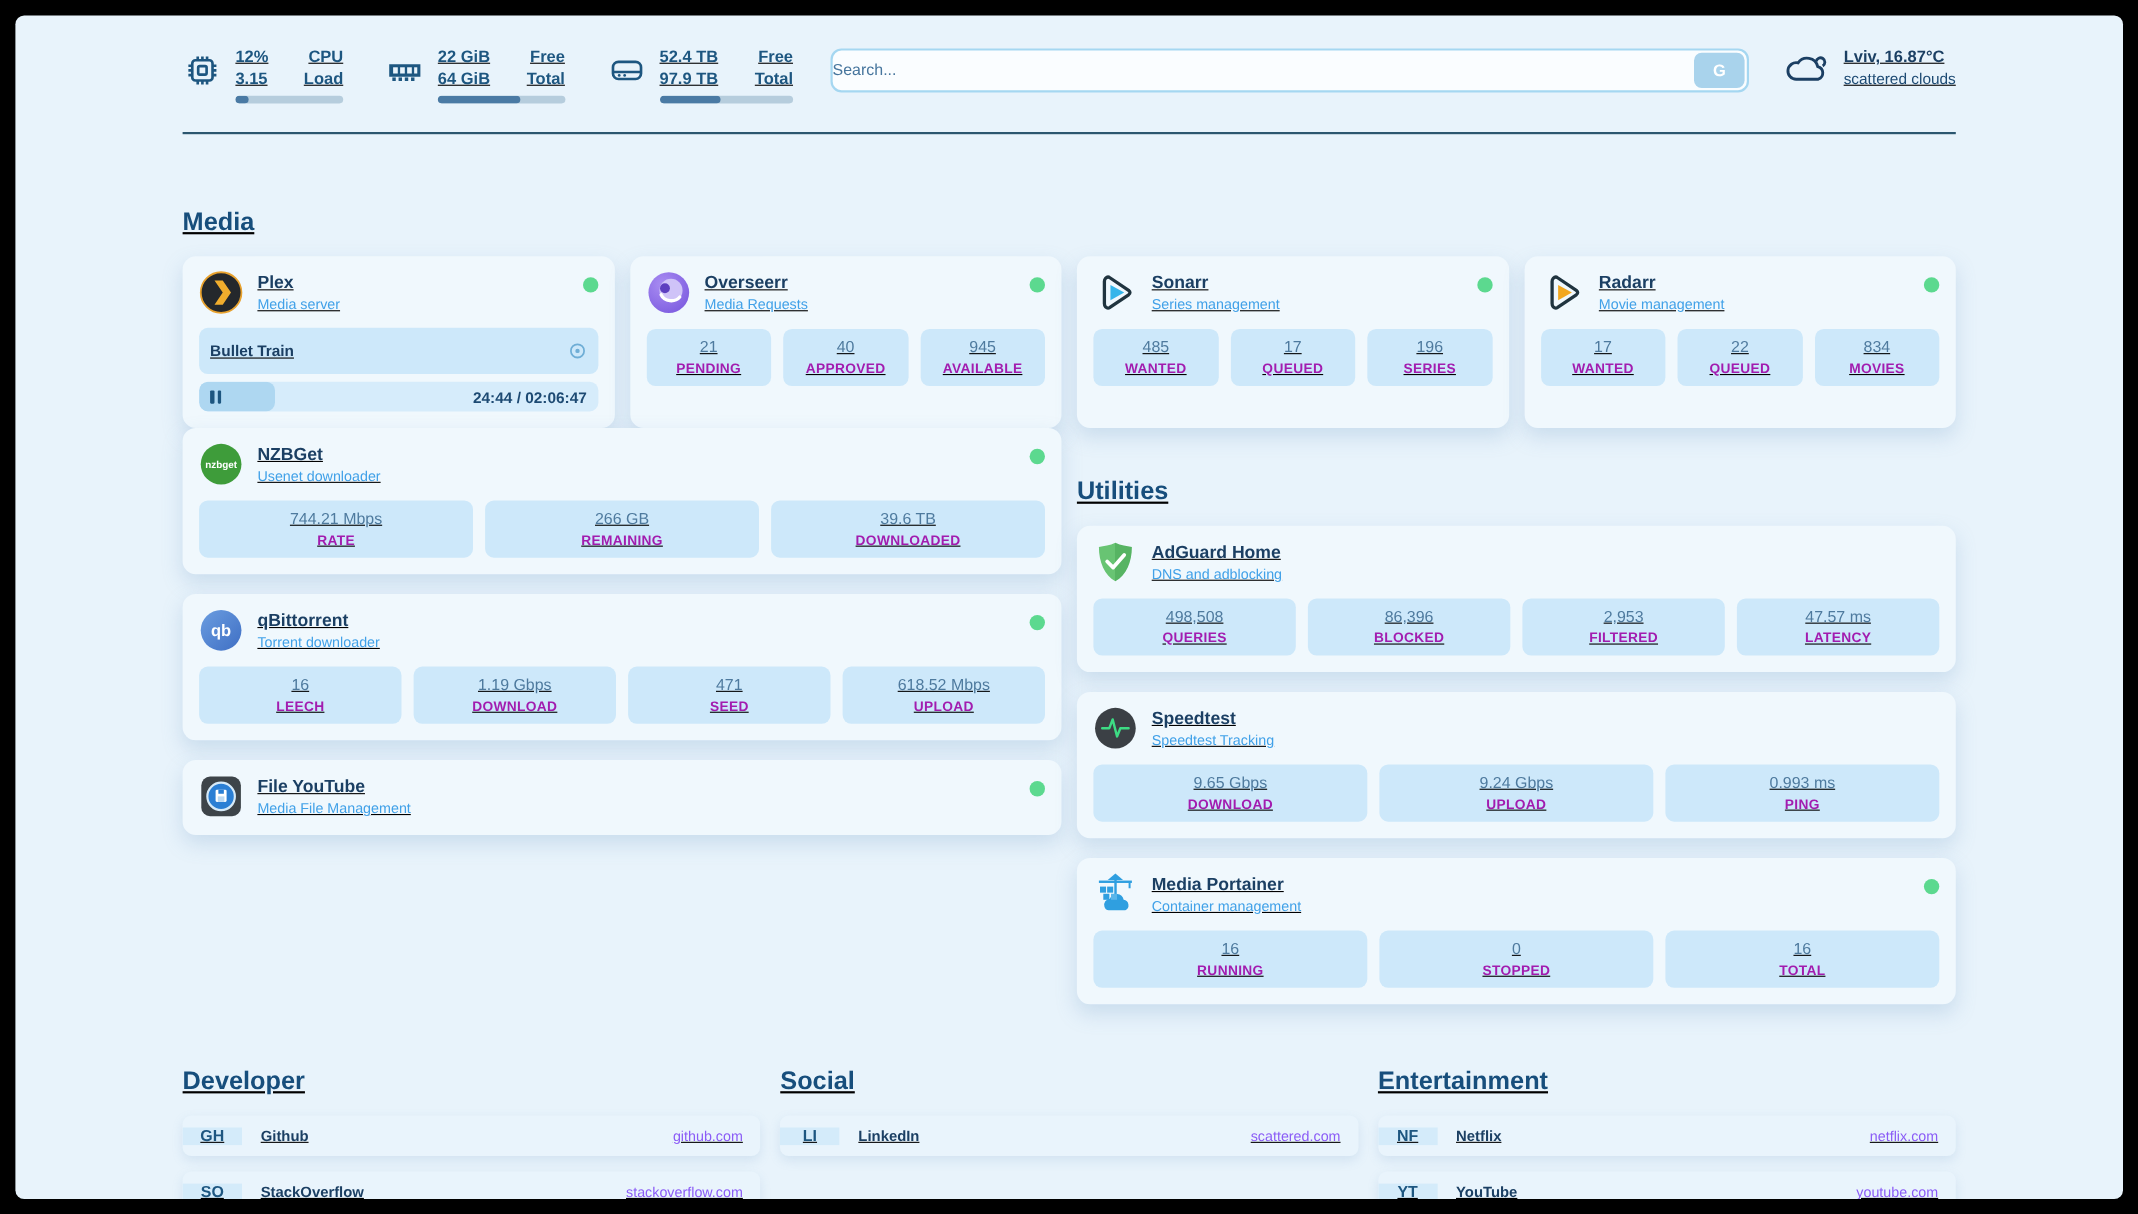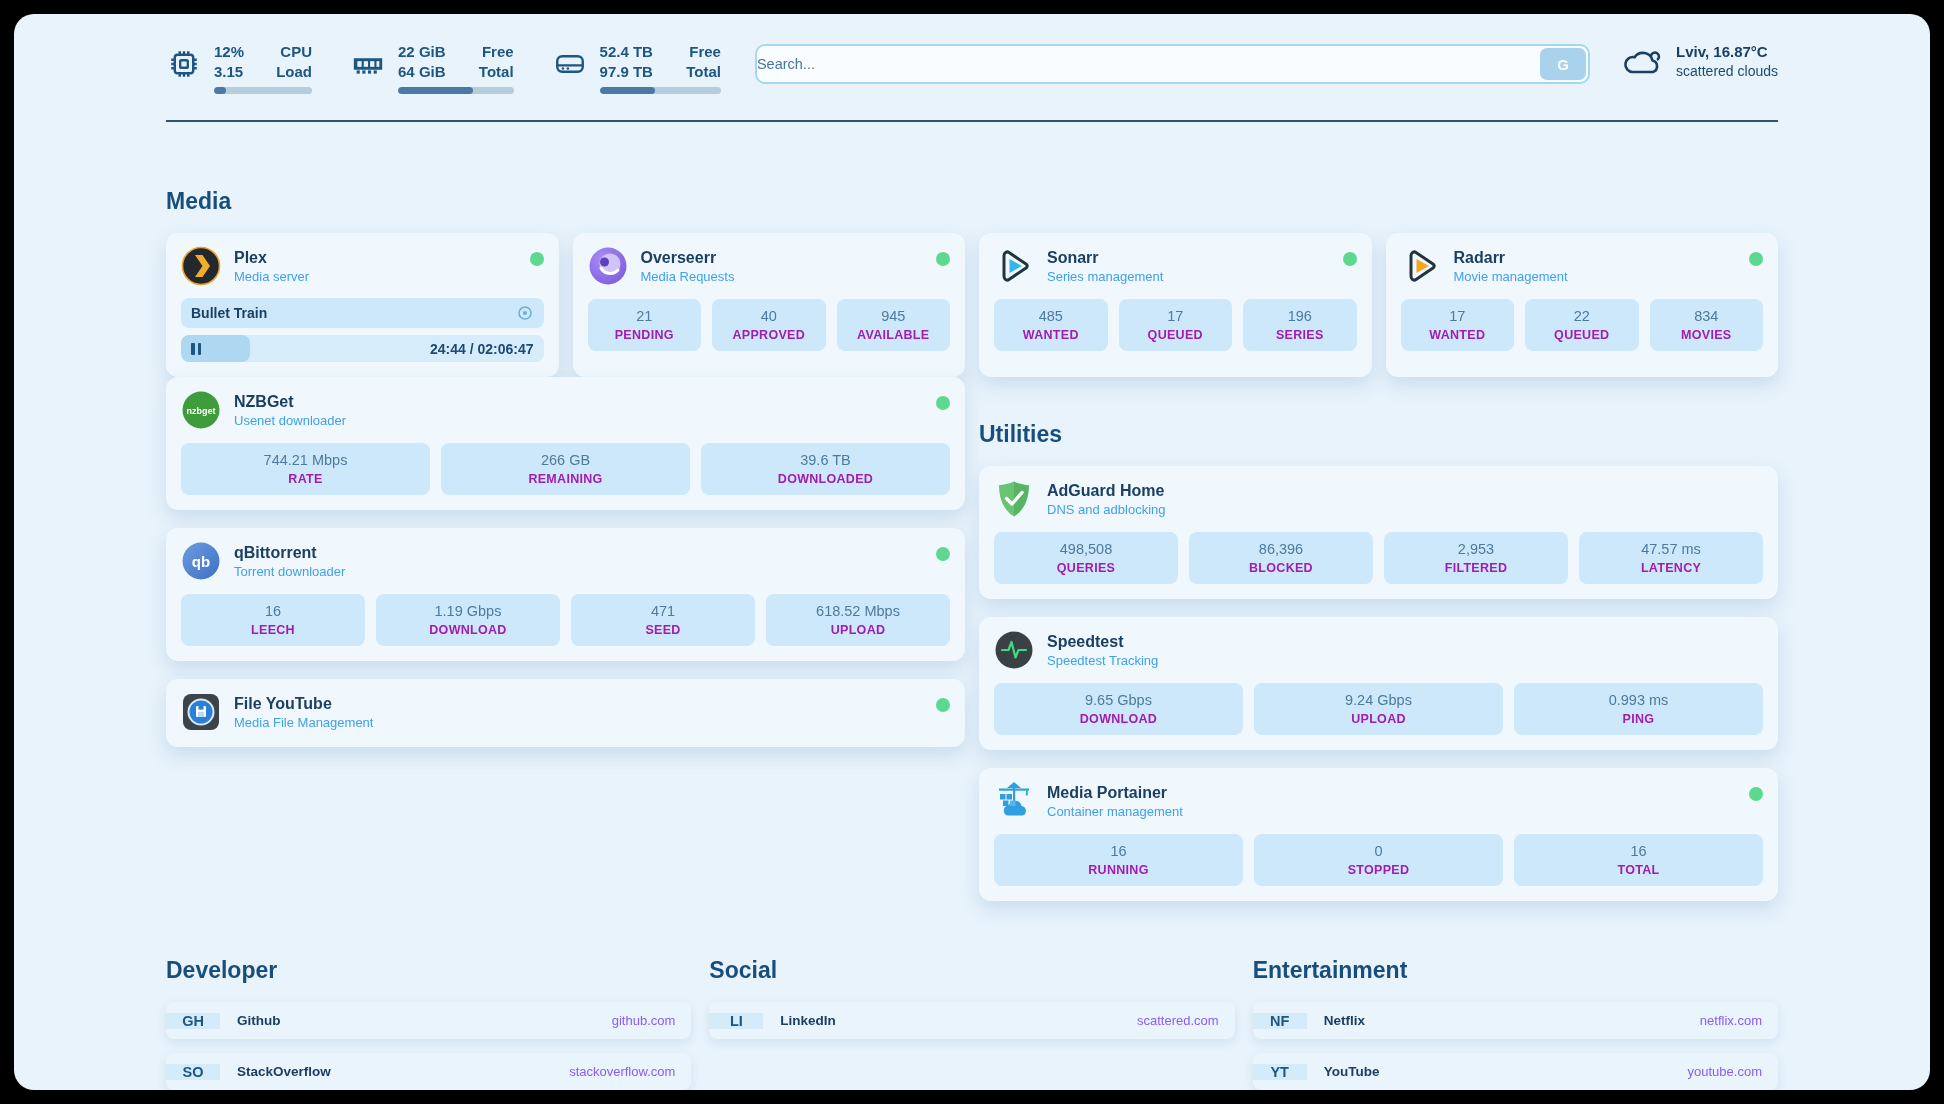--- a/index.html
+++ b/index.html
@@ -1,19 +1,19 @@
 <!DOCTYPE html>
 <html><head>
 <meta charset="utf-8">
 <style>
   * { margin:0; padding:0; box-sizing:border-box; }
   html,body { width:1944px; height:1104px; background:#000; font-family:"Liberation Sans", sans-serif; }
   #stage { position:relative; width:1944px; height:1104px; background:#000; overflow:hidden; }
   .panel { position:absolute; left:14px; top:14px; width:1916px; height:1076px;
-           background:#e8f3fb; border-radius:20px; overflow:hidden; }
+           background:#e8f3fb; border-radius:8px; overflow:hidden;text-decoration:underline; }
   .content { width:1612px; margin:0 auto; }
 
   
   .header { display:flex; align-items:flex-start; padding-top:28px; }
   .hstats { display:flex; gap:38px; }
   .hstat { display:flex; gap:12px; align-items:flex-start; }
   .hstat-icon { width:36px; height:44px; display:flex; align-items:center; justify-content:center; }
   .hstat-body { display:flex; flex-direction:column; }
   .hstat-rows { display:flex; gap:26px; }
   .hstat-col { display:flex; flex-direction:column; }
@@ -59,21 +59,21 @@
   .dot { width:14px; height:14px; border-radius:50%; background:#5cd98f; align-self:flex-start; margin-top:6px; }
 
   .stat-row { display:grid; gap:11px; margin-top:13px; }
   .cols3 { grid-template-columns:repeat(3,1fr); }
   .cols4 { grid-template-columns:repeat(4,1fr); }
   .stat-box { background:#cde8fa; border-radius:8px; text-align:center; padding:8px 4px 9px; }
   .stat-value { font-size:14.5px; color:#4e7a9e; line-height:18px; }
   .stat-label { font-size:12.5px; font-weight:700; color:#a21caf; margin-top:3px; letter-spacing:.3px; }
 
   
-  .np-row { margin-top:12px; background:#cde8fa; border-radius:8px; height:30px;
+  .np-row { margin-top:12px; background:#cde8fa; border-radius:8px; height:42px;
             display:flex; align-items:center; padding:12px 10px; }
   .np-title { flex:1; font-size:14px; font-weight:700; color:#1b3f63; }
   .pp-row { margin-top:7px; position:relative; background:#d6ecfb; border-radius:8px; height:27px;
             display:flex; align-items:center; overflow:hidden; }
   .pp-fill { position:absolute; left:0; top:0; bottom:0; background:#aed7f1; border-radius:8px; }
   .pp-pause { position:relative; display:flex; gap:3px; margin-left:10px; }
   .pp-pause i { display:block; width:3.5px; height:12px; background:#1d5680; border-radius:1px; }
   .pp-time { position:absolute; right:10px; font-size:14px; font-weight:700; color:#1d4a73; }
 
   

